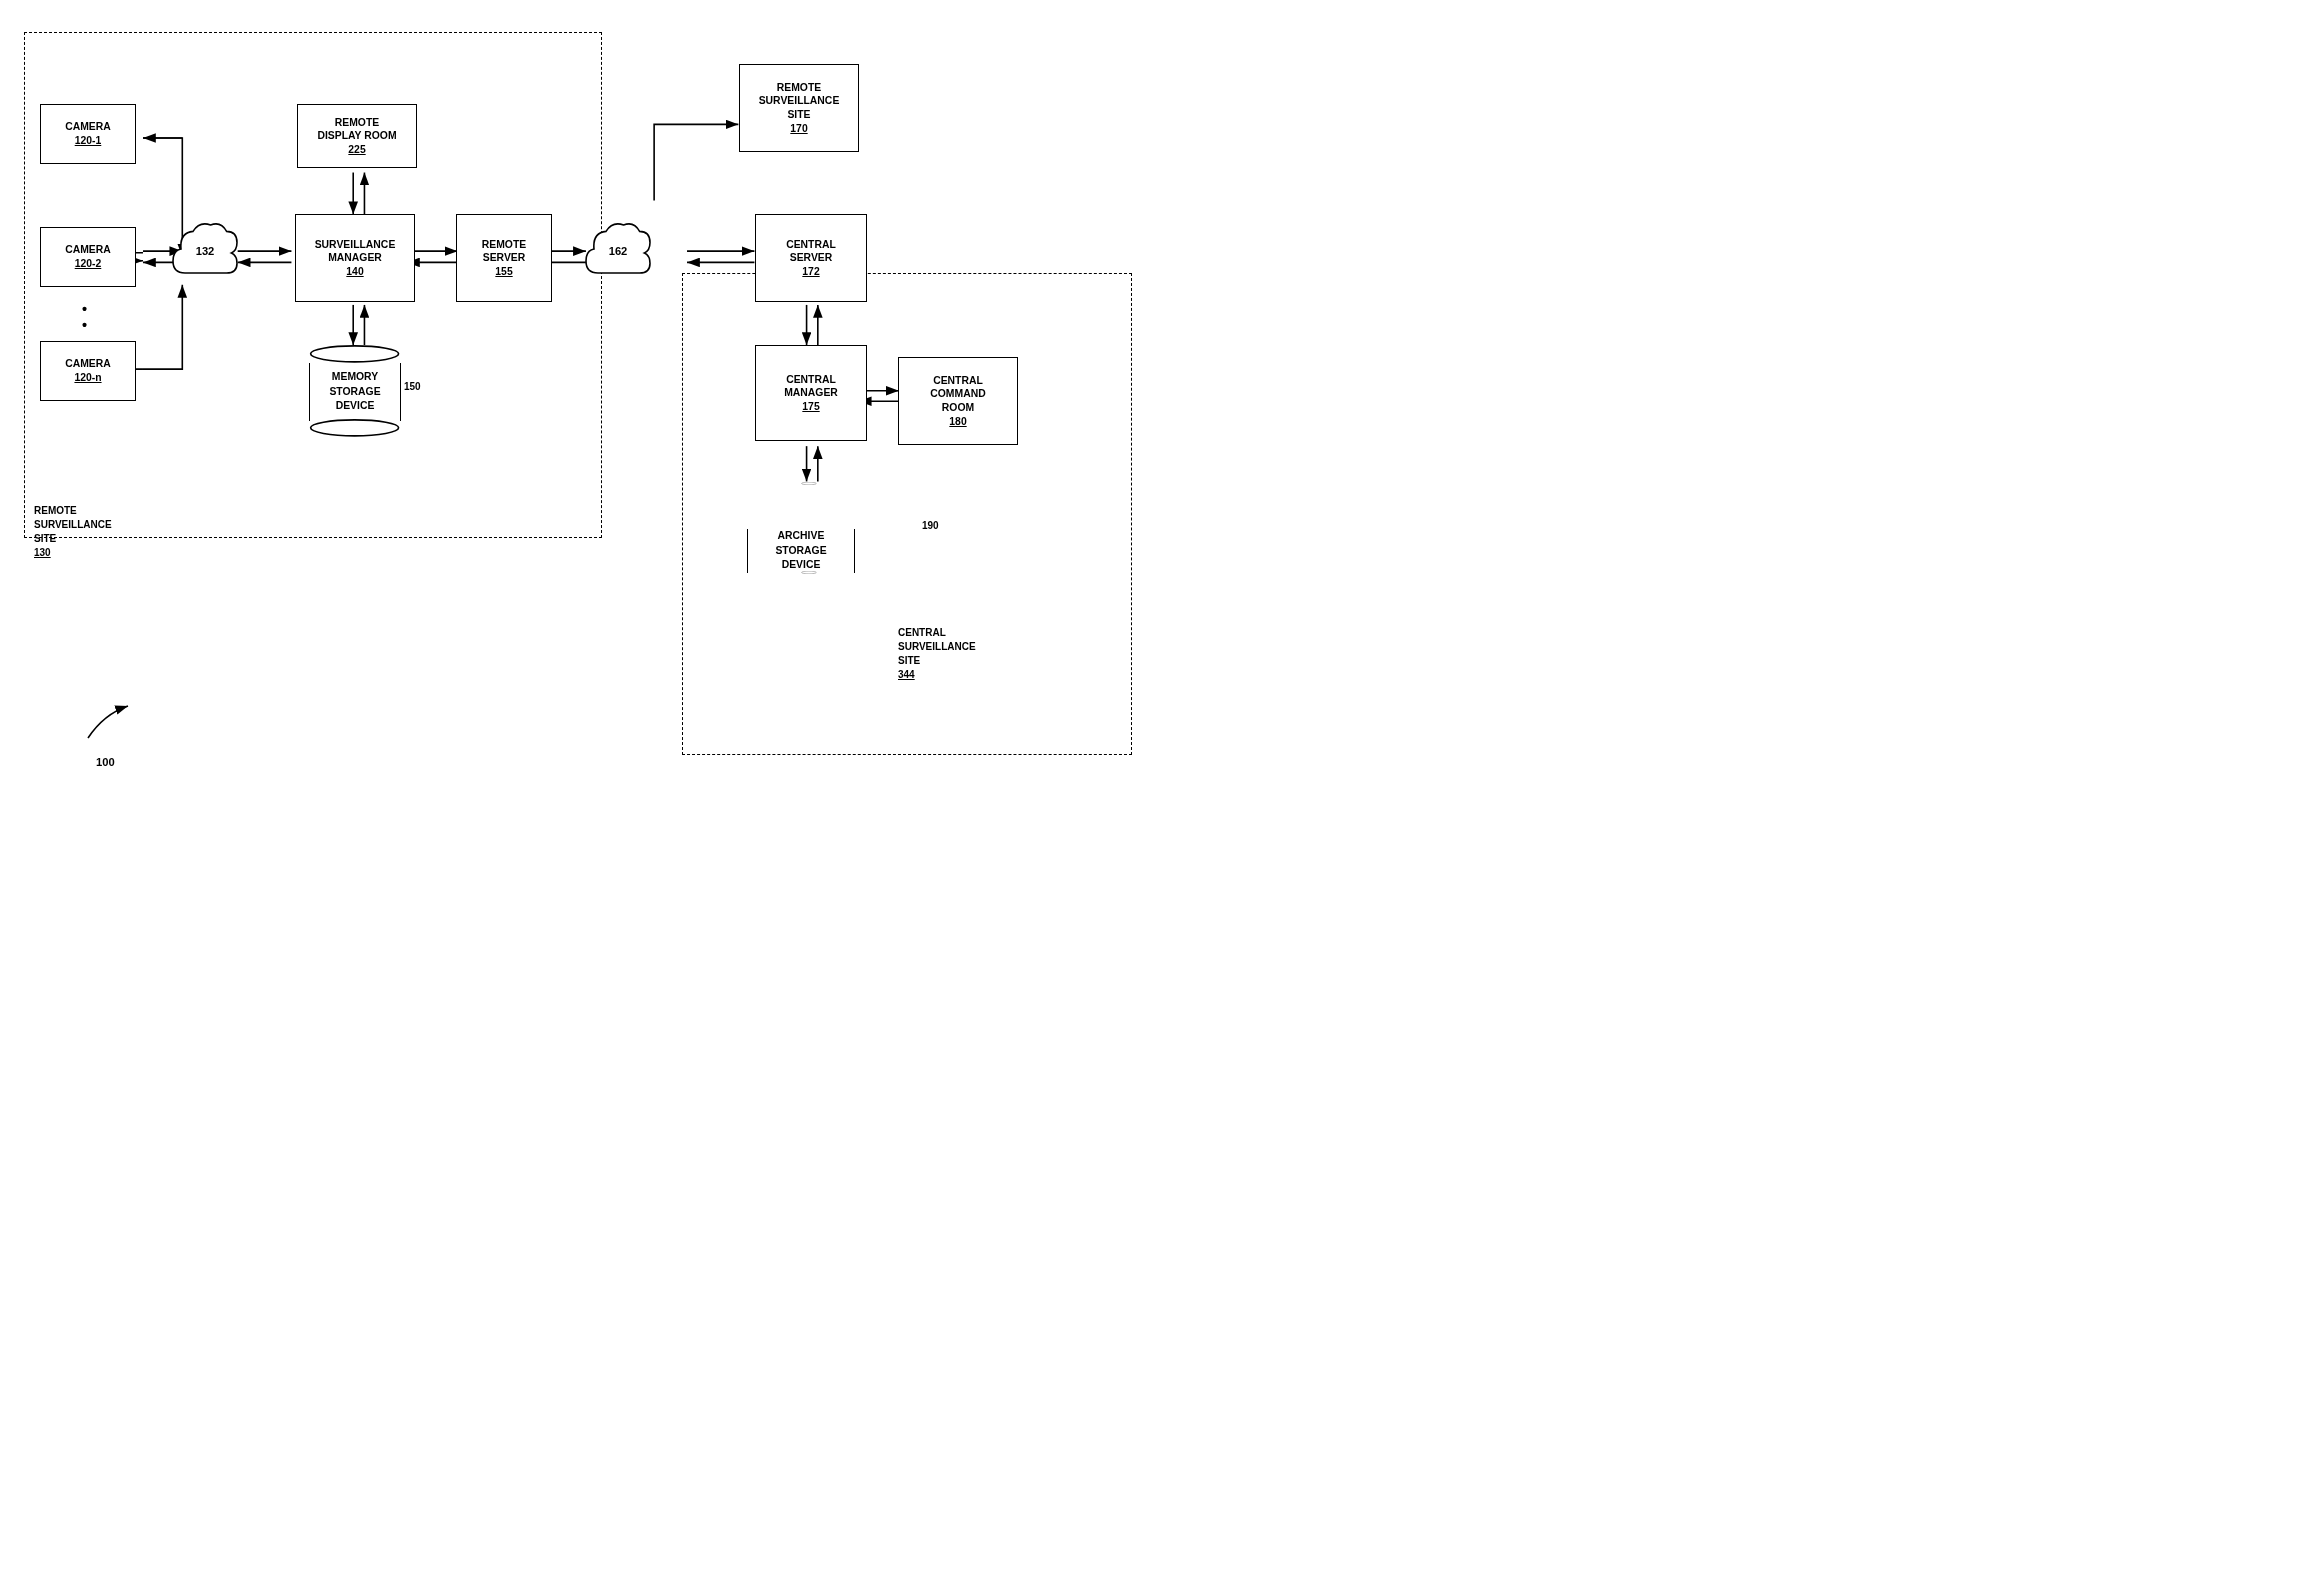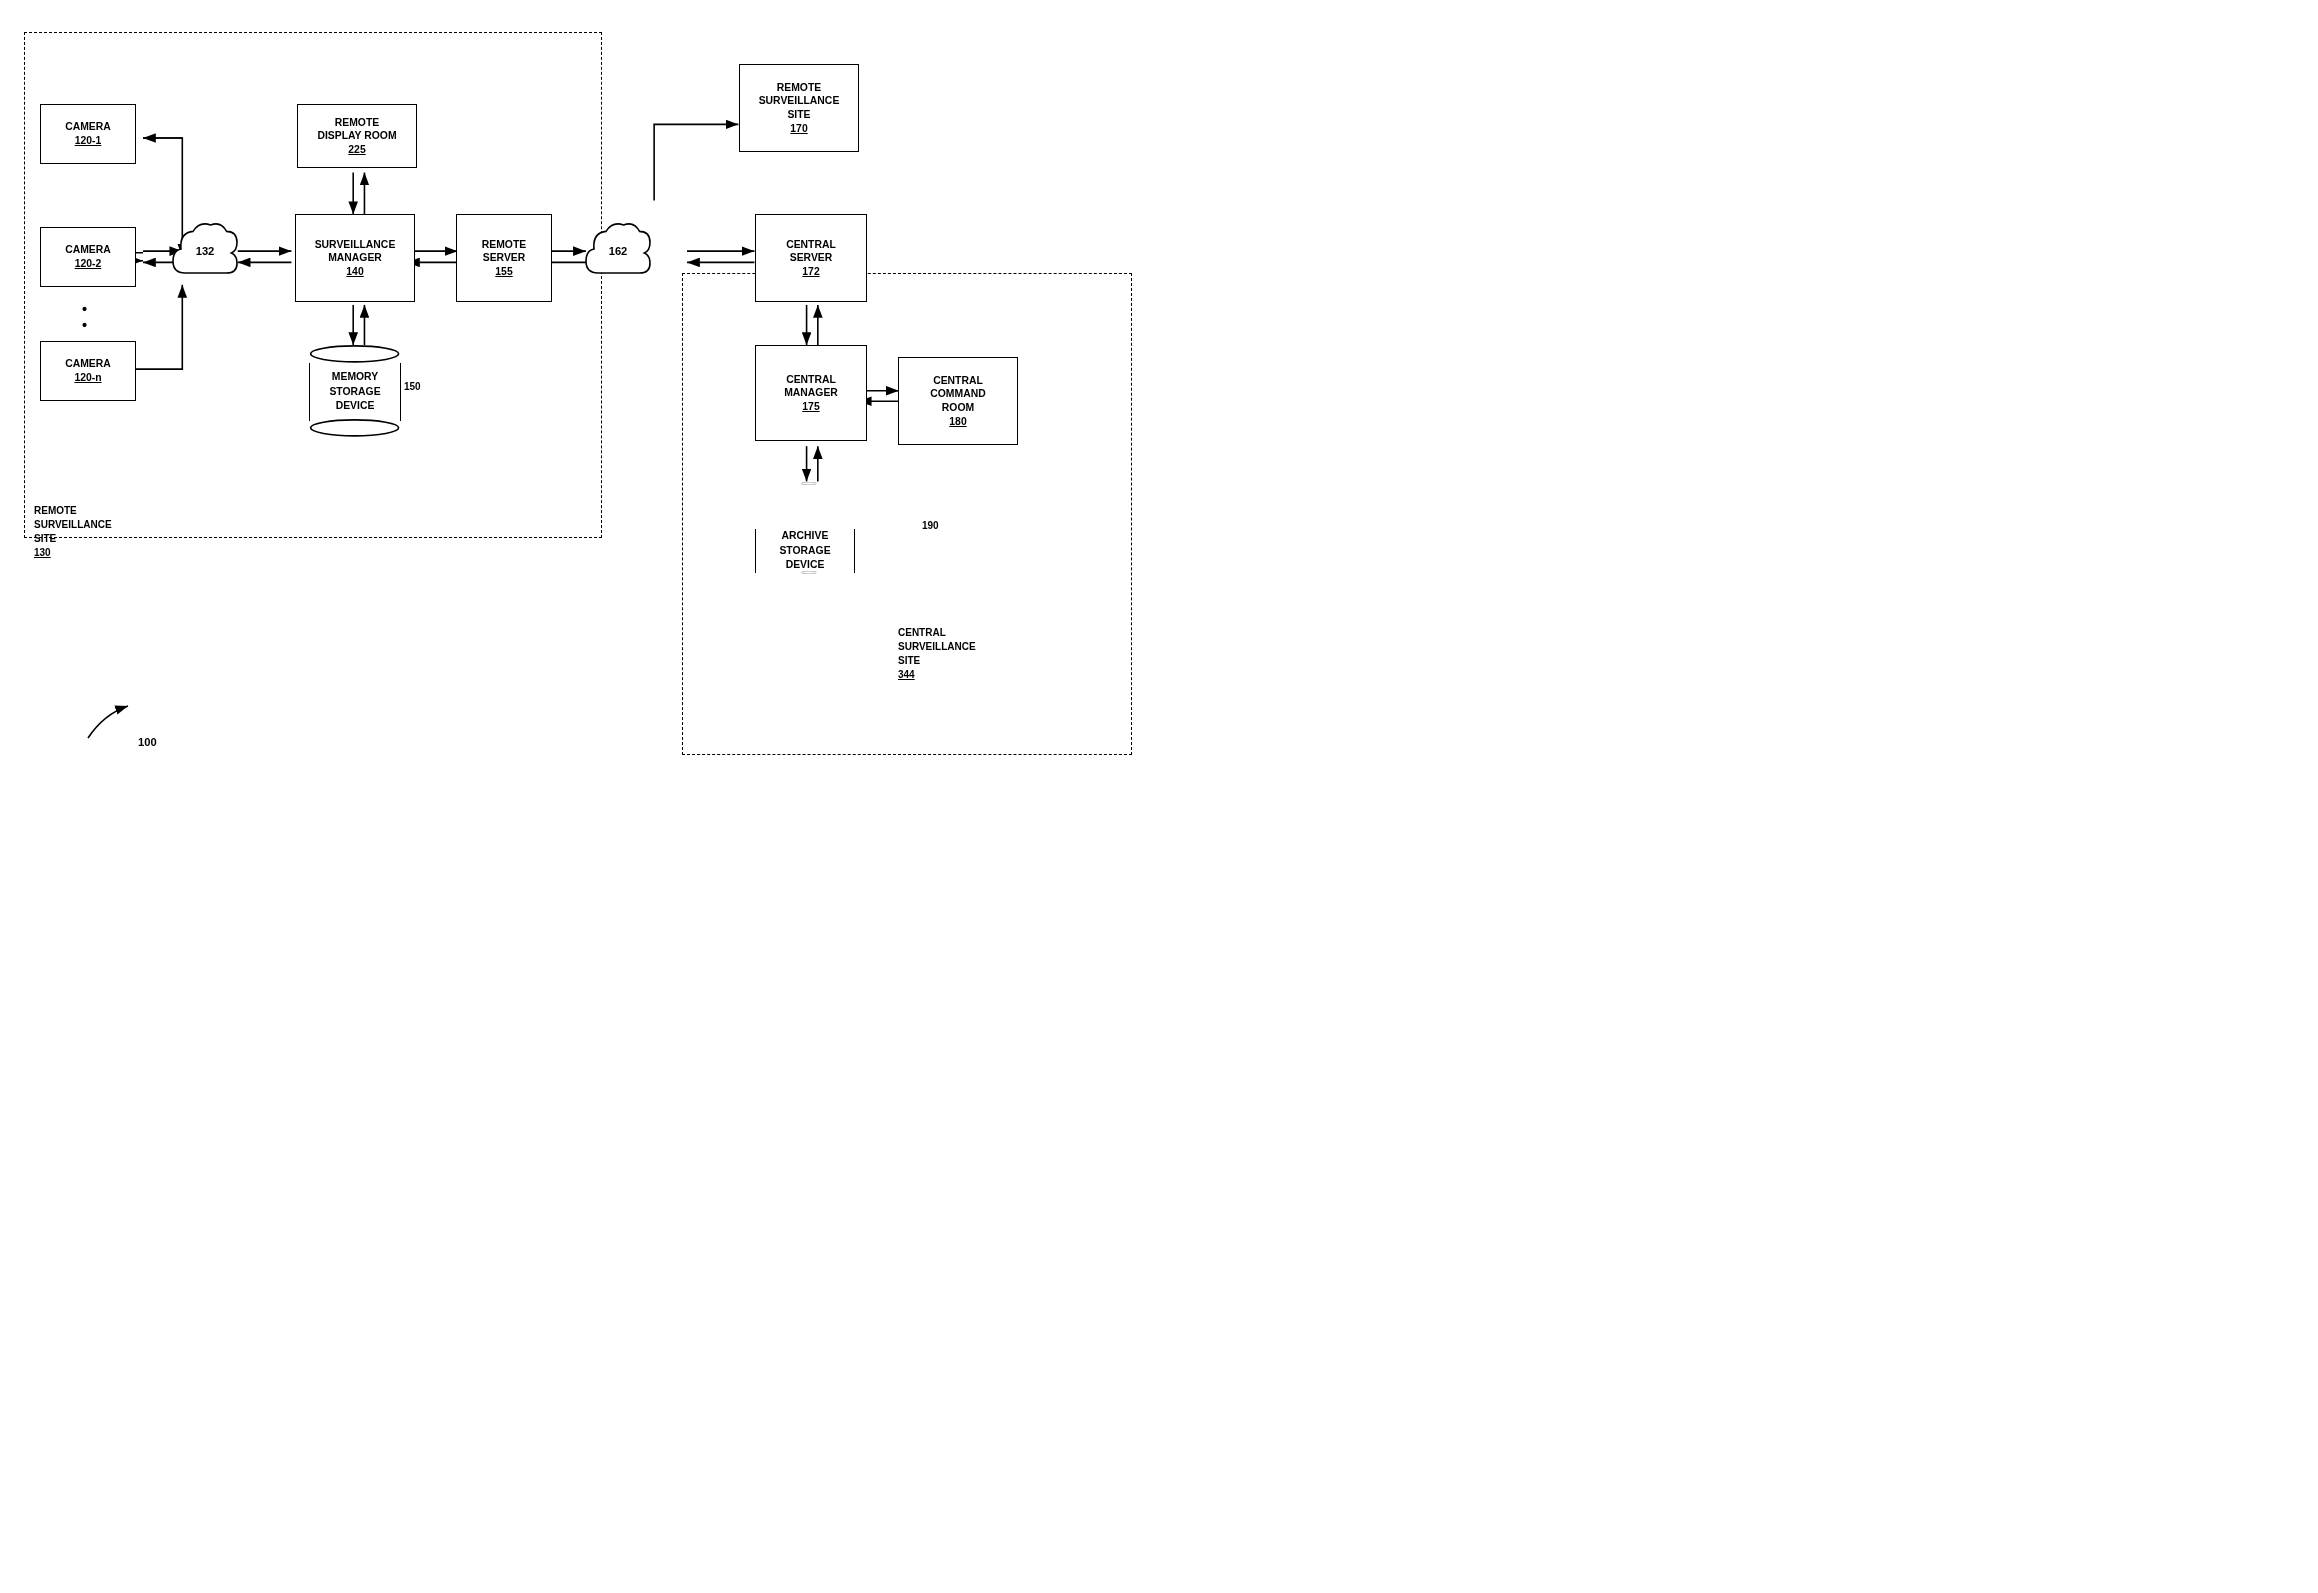--- a/index.html
+++ b/index.html
@@ -237,21 +237,21 @@
 
   <div class="box" style="left:898px; top:357px; width:120px; height:88px;">
     <span>CENTRAL<br>COMMAND<br>ROOM</span>
     <span class="underline">180</span>
   </div>
 
   <div class="cylinder" style="left:763px; top:482px; width:92px; height:92px;">
     <svg width="92" height="17.7" style="display:block;" viewBox="0 0 115 22">
       <ellipse cx="57" cy="11" rx="55" ry="10" fill="#fff" stroke="#000" stroke-width="2"></ellipse>
     </svg>
-    <div class="cylinder-body" style="width:100px; height:58px;margin-top:44px;">
+    <div class="cylinder-body" style="width:108px; height:58px;margin-top:44px;">
       <span>ARCHIVE<br>STORAGE<br>DEVICE</span>
     </div>
     <svg width="92" height="17.7" style="display:block; margin-top:-1.6px;" viewBox="0 0 115 22">
       <ellipse cx="57" cy="11" rx="55" ry="10" fill="#fff" stroke="#000" stroke-width="2"></ellipse>
     </svg>
   </div>
   <div class="label-text" style="left:906px; top:520px;margin-left:16px;">
     <span>190</span>
   </div>
 
@@ -264,18 +264,18 @@
   </div>
 
   <svg style="position:absolute; left:80px; top:698px; width:64px; height:48px;" viewBox="0 0 80 60" width="64" height="48">
     <path d="M10,50 Q30,20 60,10" fill="none" stroke="#000" stroke-width="2" marker-end="url(#arrowhead)"></path>
     <defs>
       <marker id="arrowhead" markerWidth="8" markerHeight="6" refX="8" refY="3" orient="auto">
         <polygon points="0 0, 8 3, 0 6" fill="#000"></polygon>
       </marker>
     </defs>
   </svg>
-  <div class="fig-label" style="left:96px; top:736px;margin-left:42px;">
+  <div class="fig-label" style="left:96px; top:756px;">
     <span>100</span>
   </div>
 
 </div>
 
 
 </body></html>

